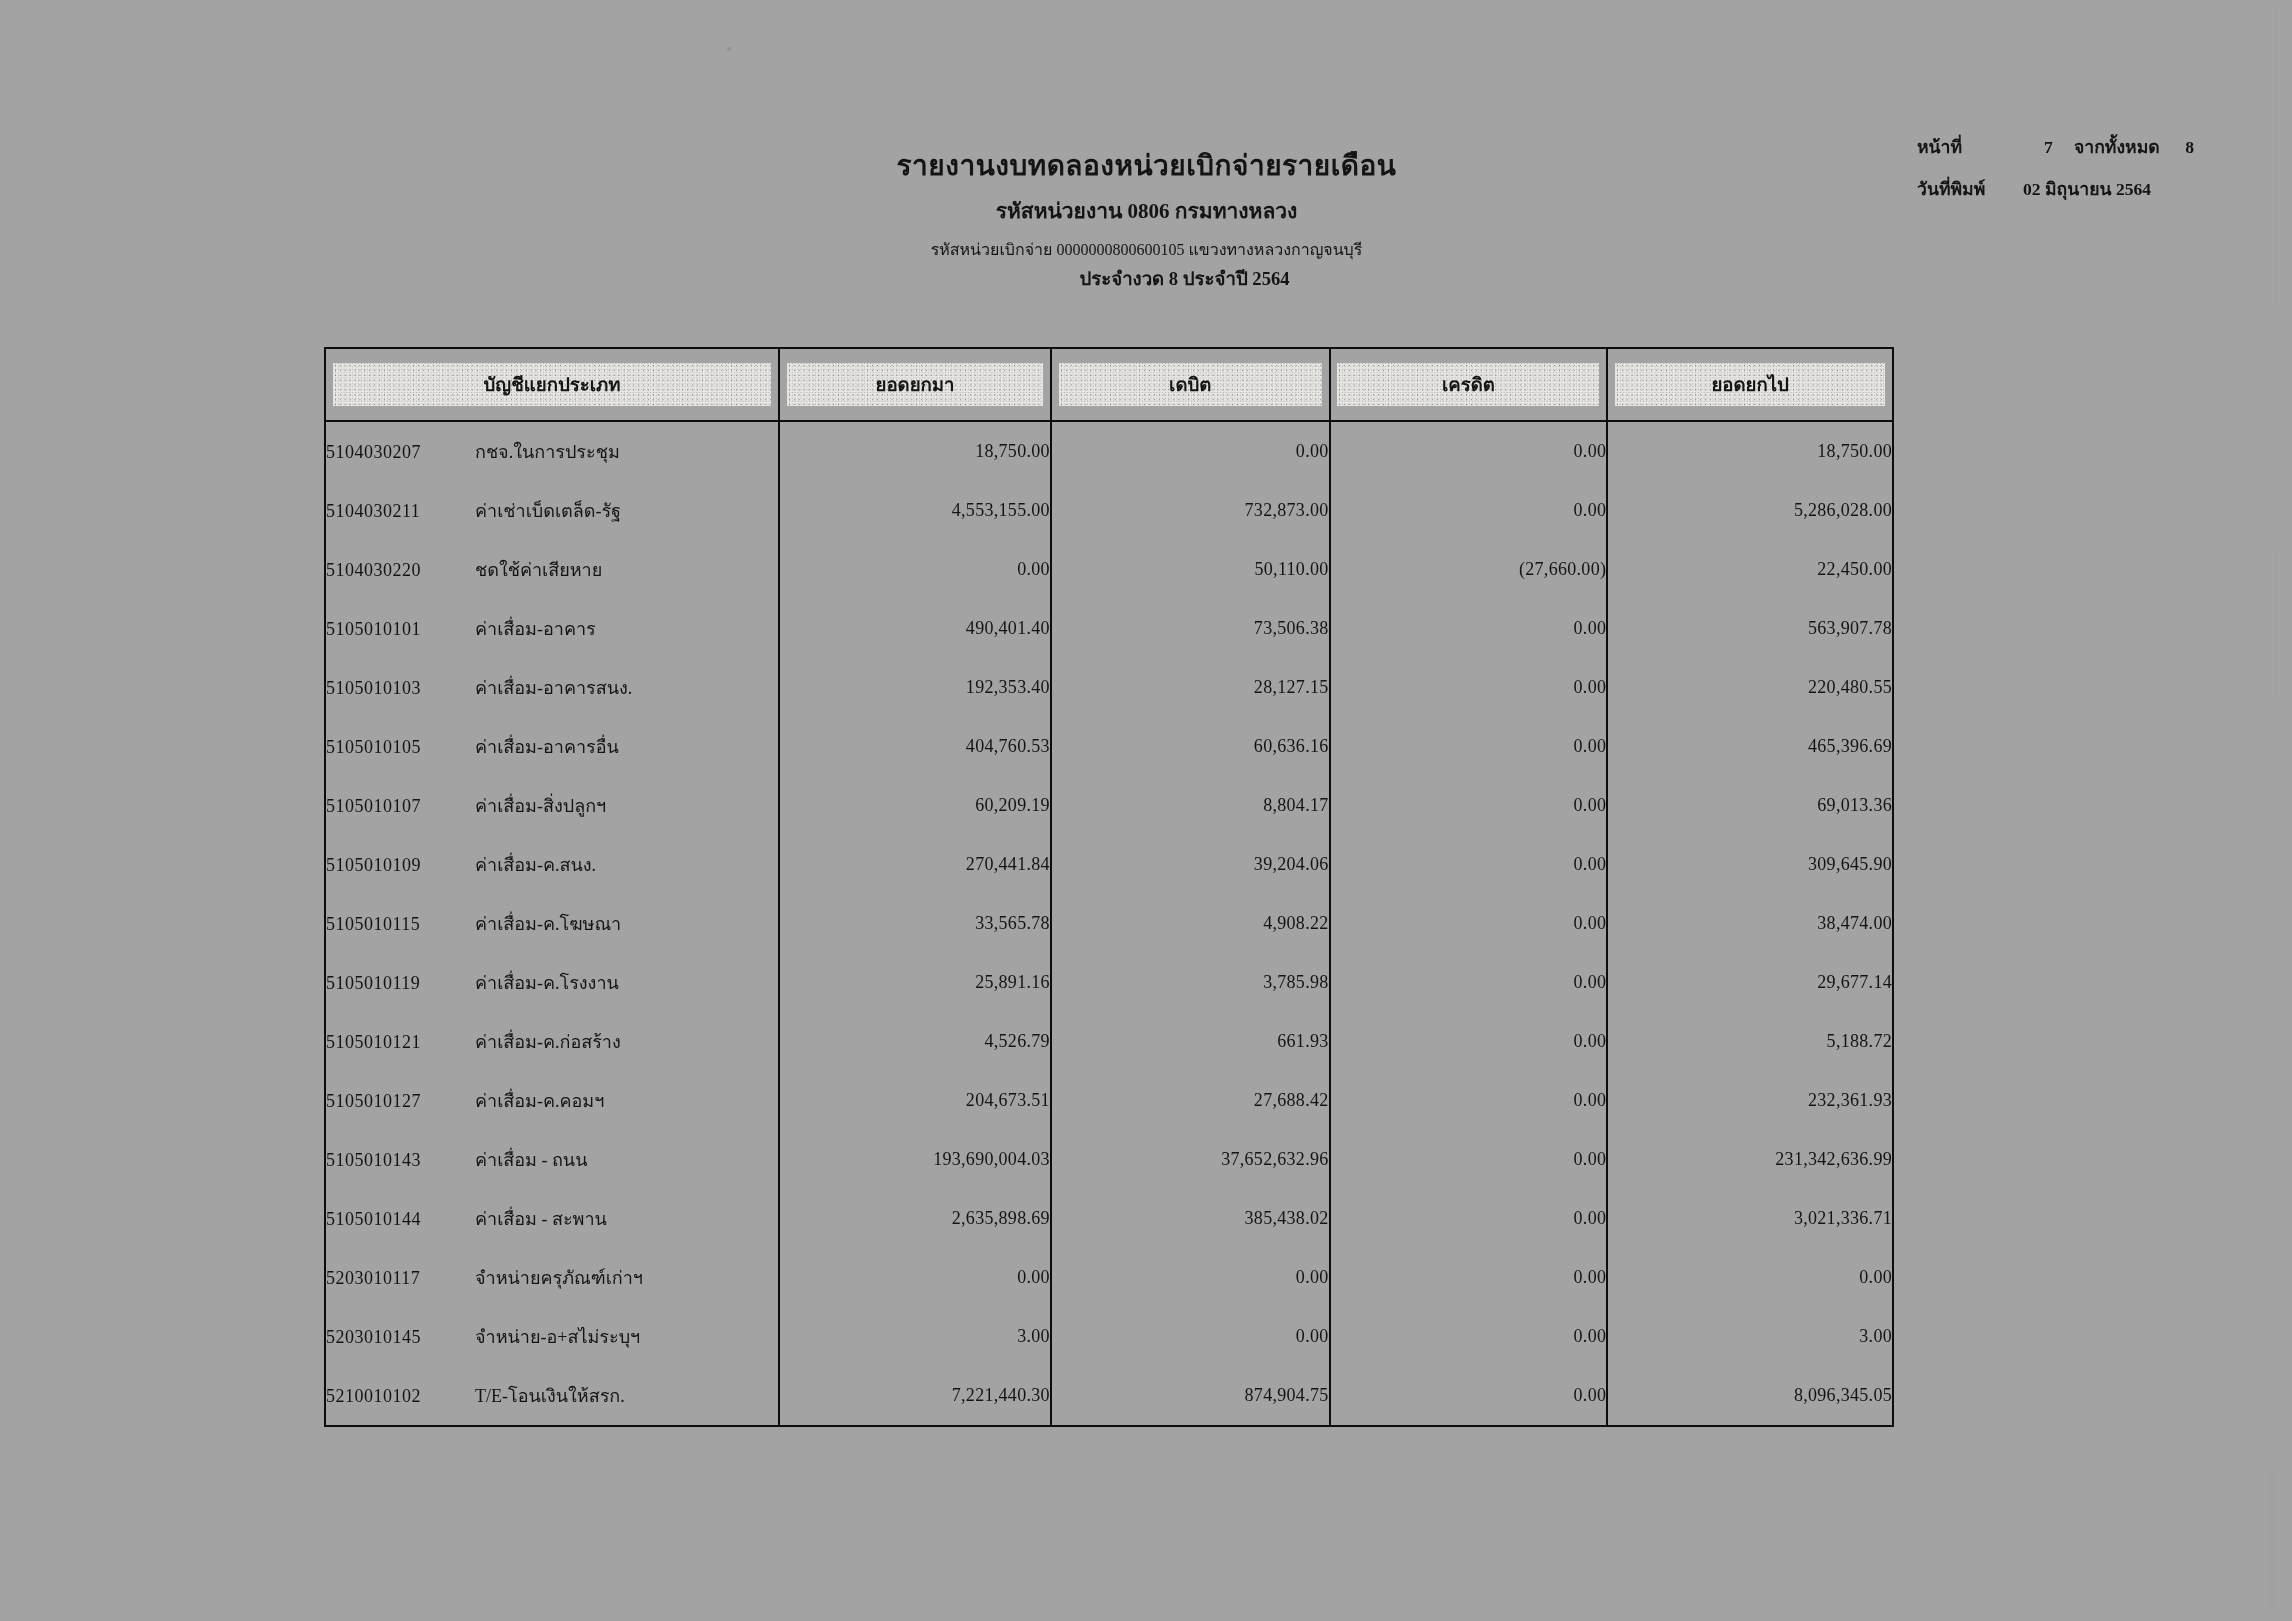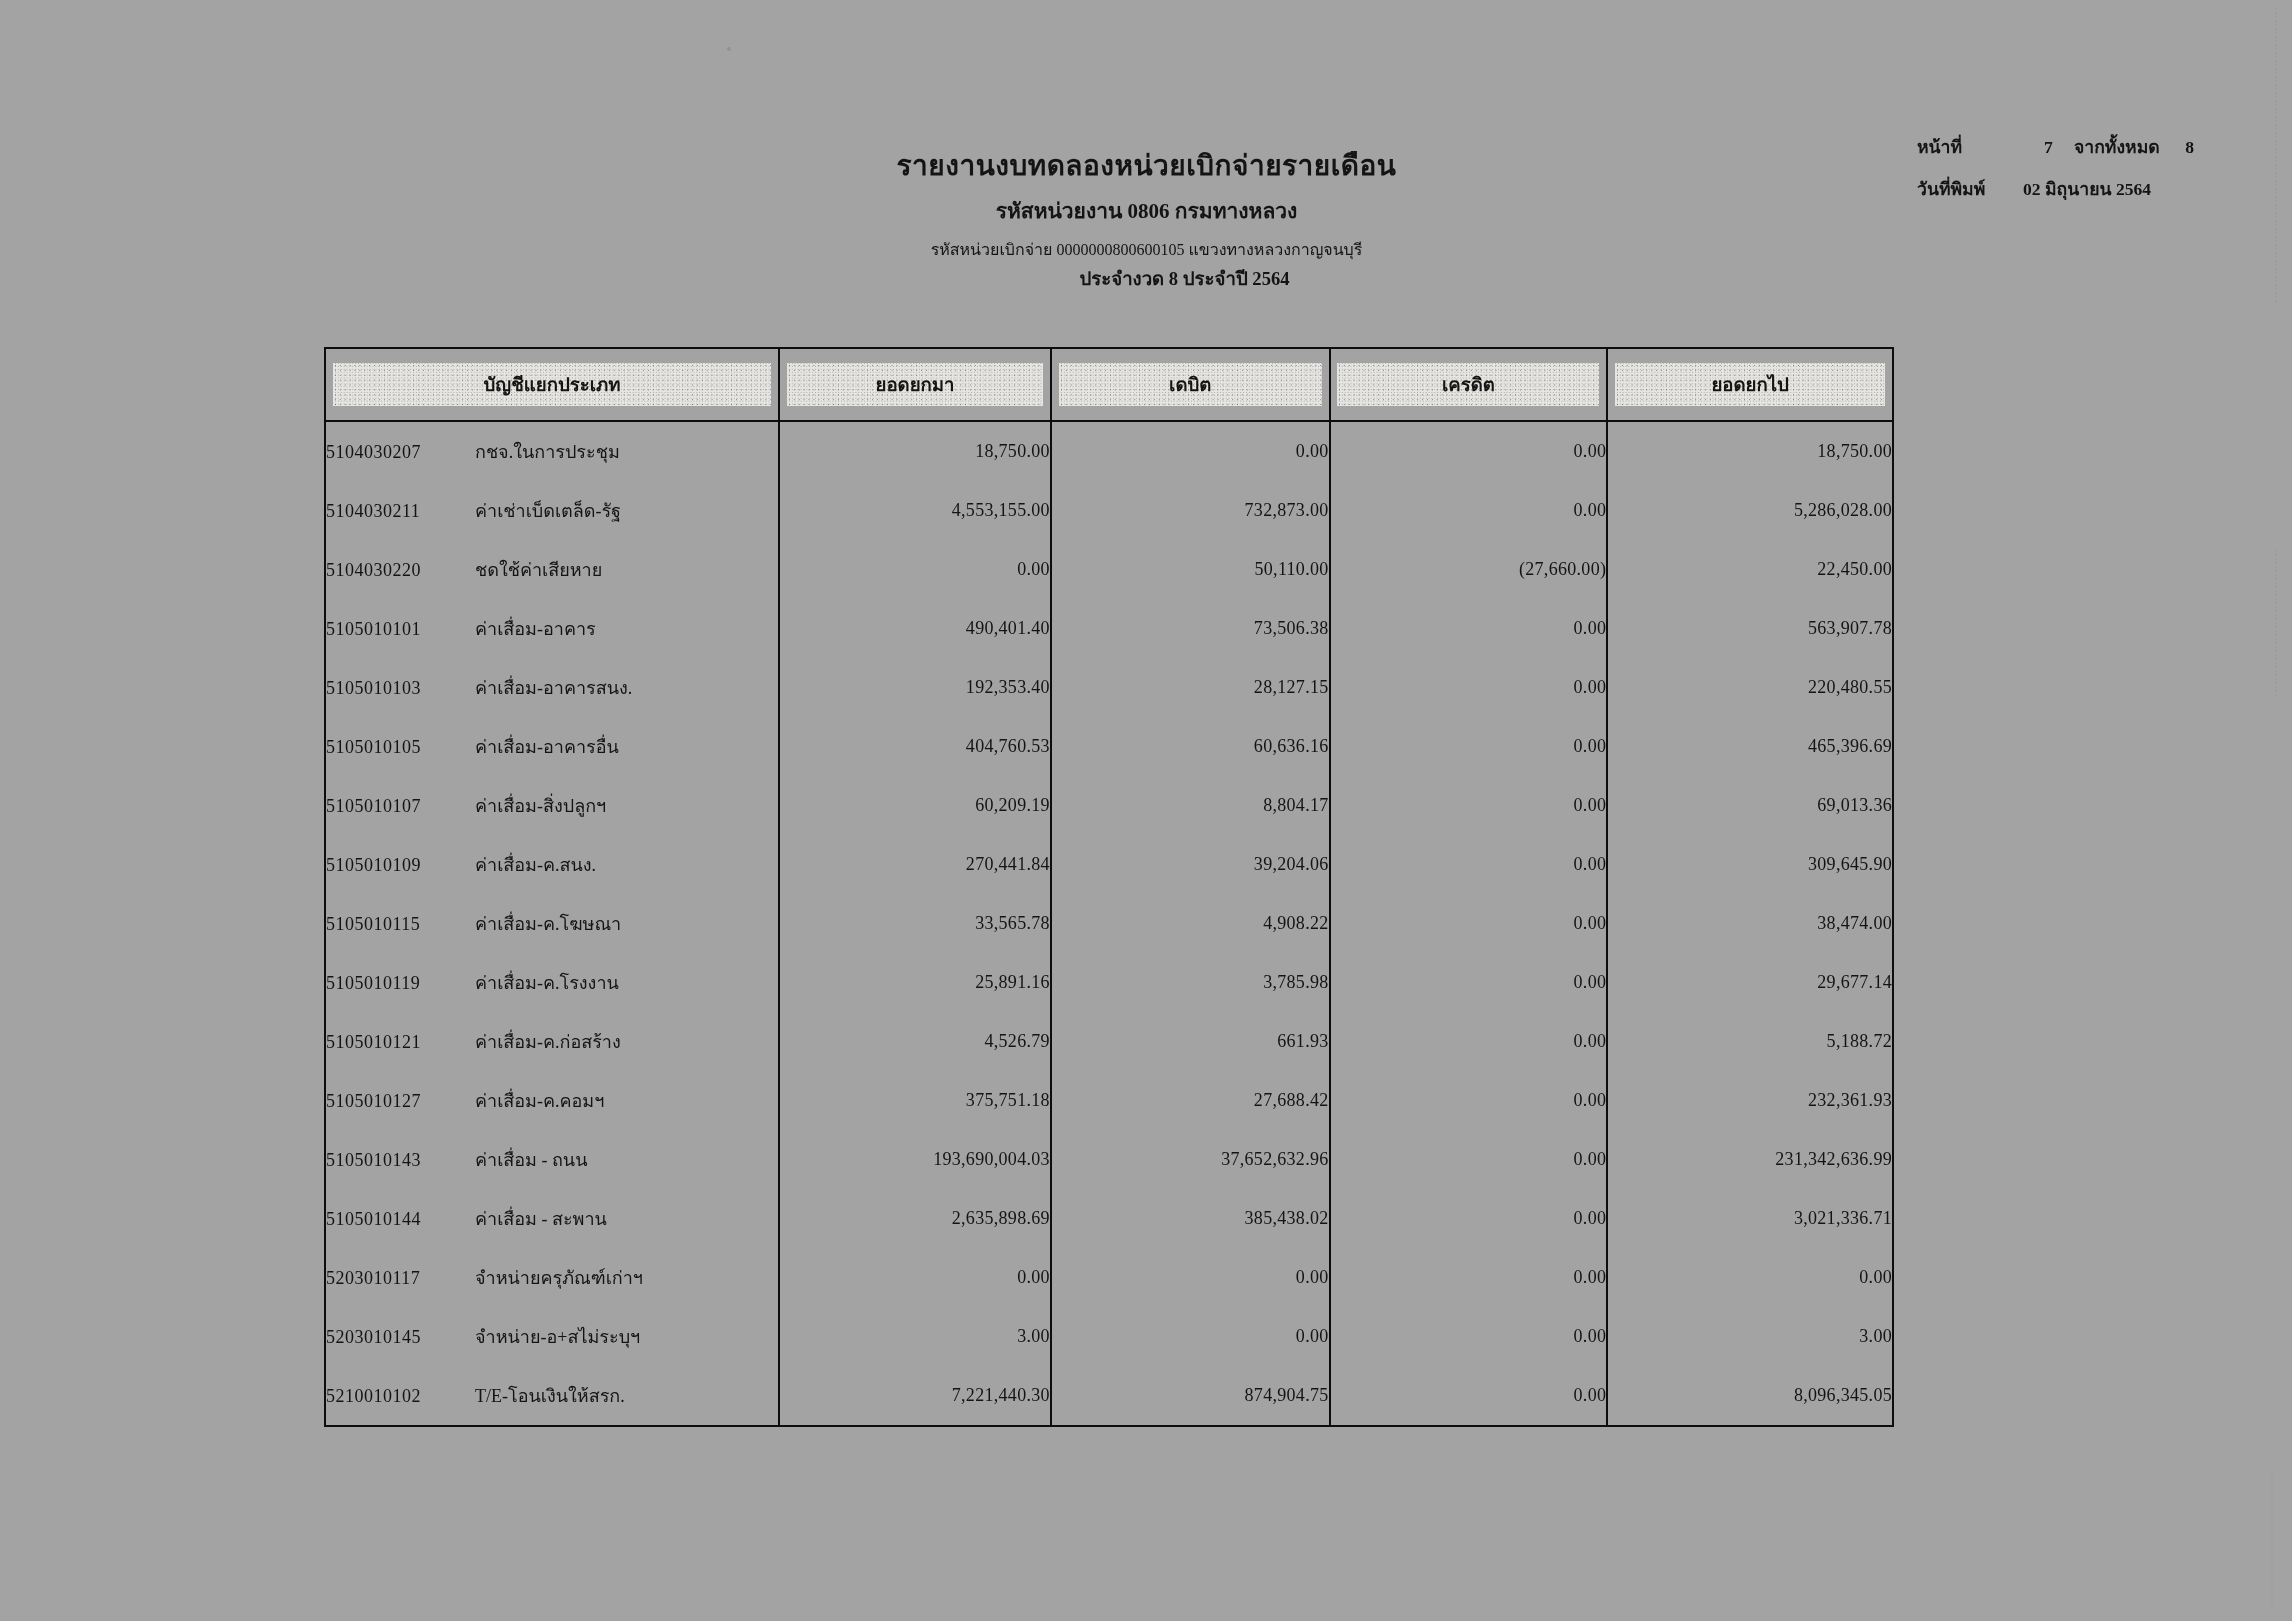--- a/index.html
+++ b/index.html
@@ -197,21 +197,21 @@
         </tr>
         <tr>
           <td class="cell-account"><span class="acct-code">5105010121</span><span class="acct-name">ค่าเสื่อม-ค.ก่อสร้าง</span></td>
           <td class="cell-amount">4,526.79</td>
           <td class="cell-amount">661.93</td>
           <td class="cell-amount">0.00</td>
           <td class="cell-amount">5,188.72</td>
         </tr>
         <tr>
           <td class="cell-account"><span class="acct-code">5105010127</span><span class="acct-name">ค่าเสื่อม-ค.คอมฯ</span></td>
-          <td class="cell-amount">375,751.18</td>
+          <td class="cell-amount">204,673.51</td>
           <td class="cell-amount">27,688.42</td>
           <td class="cell-amount">0.00</td>
           <td class="cell-amount">232,361.93</td>
         </tr>
         <tr>
           <td class="cell-account"><span class="acct-code">5105010143</span><span class="acct-name">ค่าเสื่อม - ถนน</span></td>
           <td class="cell-amount">193,690,004.03</td>
           <td class="cell-amount">37,652,632.96</td>
           <td class="cell-amount">0.00</td>
           <td class="cell-amount">231,342,636.99</td>

